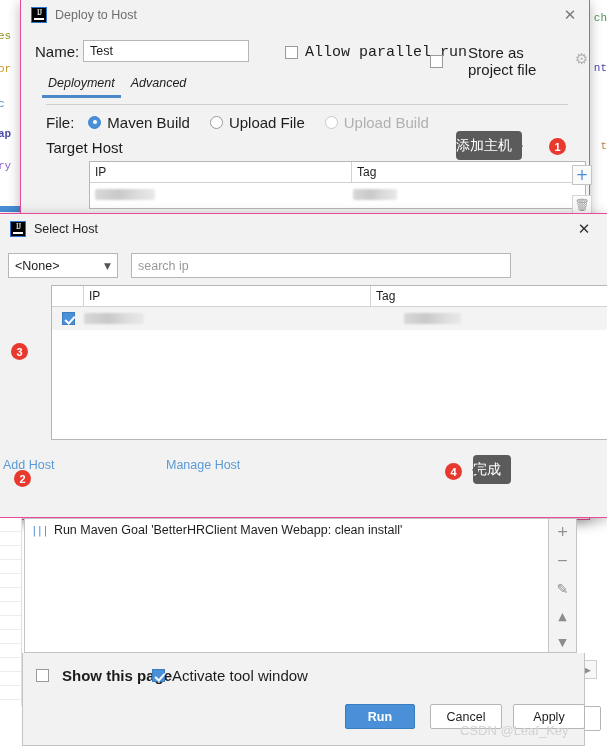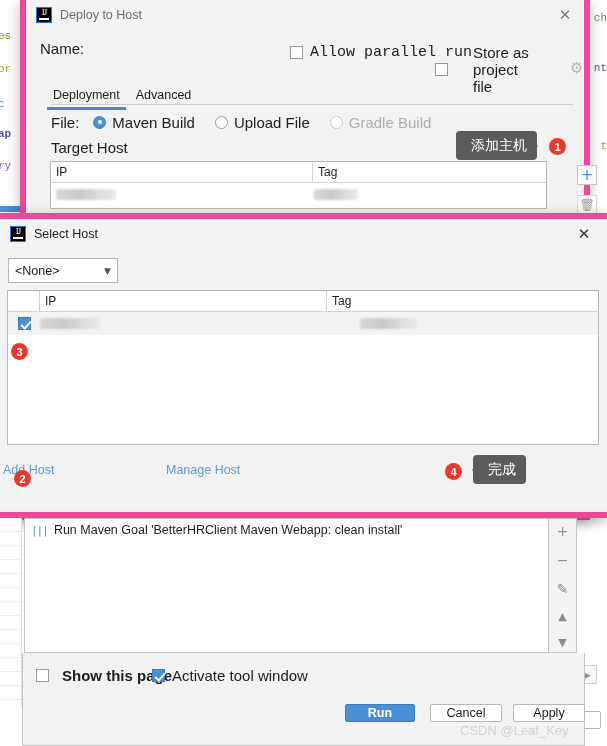--- a/index.html
+++ b/index.html
@@ -24,21 +24,21 @@
     opacity: .85;
     pointer-events: none;
   }
   .bg-left  { left: -2px; }
   .bg-right { right: 0px; }
 
   
   .win {
     position: absolute;
     background: #f2f2f2;
-    border: 6px solid #ec4899;
+    border: 1px solid #ec4899;
     box-shadow: 0 3px 12px rgba(0,0,0,.28);
   }
   .win-title {
     height: 30px;
     display: flex;
     align-items: center;
     padding: 0 8px 0 10px;
     background: #f2f2f2;
     font-size: 12.5px;
   }
@@ -126,21 +126,21 @@
 
   
   .tabs { display:flex; align-items:flex-end; height:26px; }
   .tab { padding:0 2px 4px 2px; margin-right:12px; font-size:12.5px; color:#1d1d1d; position:relative; }
   .tab.active:after {
     content:""; position:absolute; left:-4px; right:-4px; bottom:-4px; height:3px; background:#4a88c7;
   }
   .tab-sep { height:1px; background:#cfcfcf; }
 
   
-  .tbl { background:#fff; border:1px solid #b6b6b6; }
+  .tbl { background:#fff; border:1px solid #b6b6b6;margin-left:44px; }
   .tbl-head { display:flex; height:21px; background:#fff; border-bottom:1px solid #d2d2d2; }
   .tbl-head .th {
     font-size:12px; padding:3px 0 0 5px; color:#1d1d1d;
     border-right:1px solid #d2d2d2;
   }
   .tbl-head .th:last-child { border-right:none; }
   .tbl-row { display:flex; height:22px; align-items:center; }
   .tbl-row.sel { background:#f3f3f3; }
   .redact {
     height:11px;
@@ -154,21 +154,21 @@
     width:20px; height:20px;
     border:1px solid #c4c4c4; background:#fafafa;
     display:flex; align-items:center; justify-content:center;
     color:#4a90d9; font-size:15px;
     font-family:"DejaVu Sans", sans-serif;
   }
   .sidebtn.muted { color:#9a9a9a; border-color:#d6d6d6; font-size:12px; }
 
   
   .btn {
-    height:18px; min-width:70px;
+    height:25px; min-width:70px;
     border:1px solid #b6b6b6; border-radius:2px;
     background:#fff; color:#1d1d1d;
     display:flex; align-items:center; justify-content:center;
     font-size:12.5px;
   }
   .btn.primary {
     background:#4a90d9; border-color:#3a7ec0; color:#fff; font-weight:bold;
     box-shadow: 0 0 0 2px rgba(90,160,220,.45);
   }
   .link { color:#5b9bd5; font-size:12.5px; }
@@ -185,21 +185,21 @@
     background:#e8392f; color:#fff;
     font-size:11px; font-weight:bold;
     display:flex; align-items:center; justify-content:center;
     font-family:"Liberation Sans", sans-serif;
     z-index: 60;
   }
   .callout {
     position:absolute;
     background:#5b5b5b; color:#fff;
     font-size:14px; line-height:1;
-    padding:7px 10px 8px 15px;
+    padding:7px 10px 8px 0;
     border-radius:4px;
     white-space:nowrap;
     font-family:"DejaVu Sans", sans-serif;
     z-index: 59;
   }
   .callout.pt-right:after {
     content:""; position:absolute; right:-7px; top:50%; margin-top:-6px;
     border:6px solid transparent; border-left-color:#5b5b5b;
   }
   .callout.pt-left:after {
@@ -249,47 +249,48 @@
 
     <div class="win-title">
       <span class="ij-logo"></span>
       <span class="t-text">Deploy to Host</span>
       <span class="spacer"></span>
       <span class="close-x">✕</span>
     </div>
 
     <div class="row" style="position:absolute; left:14px; top:40px;">
       <span class="lbl" style="width:48px;">Name:</span>
+      <span class="txtfield" style="width:166px;">Test</span>
     </div>
 
     <div class="row" style="position:absolute; left:264px; top:44px; gap:7px;font-family:Liberation Mono, monospace;">
       <span class="cb"></span>
       <span class="lbl">Allow parallel run</span>
     </div>
 
     <div class="row" style="position:absolute; left:409px; top:44px; gap:25px;">
       <span class="cb"></span>
       <span class="lbl">Store as project file</span>
       <span class="gear" style="margin-left:4px;"></span>
     </div>
 
-    <div class="tabs" style="position:absolute; left:25px; top:80px;">
+    <div class="tabs" style="position:absolute; left:25px; top:68px;font-style:italic;">
       <span class="tab active">Deployment</span>
       <span class="tab">Advanced</span>
     </div>
     <div class="tab-sep" style="position:absolute; left:25px; top:104px; width:522px;"></div>
 
     <div class="row" style="position:absolute; left:25px; top:114px; gap:6px;">
       <span class="lbl" style="margin-right:8px;">File:</span>
       <span class="radio on"></span>
       <span class="lbl" style="margin-right:14px;">Maven Build</span>
       <span class="radio"></span>
       <span class="lbl" style="margin-right:14px;">Upload File</span>
       <span class="radio dis"></span>
-      <span class="lbl dis-text">Gradle Build</span>
+      <span class="lbl dis-text">Upload Build</span>
     </div>
 
     <div class="lbl" style="position:absolute; left:25px; top:139px;">Target Host</div>
 
     <div class="tbl" style="position:absolute; left:24px; top:161px; width:497px; height:48px;">
       <div class="tbl-head">
         <span class="th" style="width:262px;">IP</span>
         <span class="th" style="width:233px;">Tag</span>
       </div>
       <div class="tbl-row">
@@ -308,20 +309,21 @@
       <span class="ij-logo"></span>
       <span class="t-text dark">Select Host</span>
       <span class="spacer"></span>
       <span class="close-x dark" style="margin-right:4px;">✕</span>
     </div>
 
     <div class="txtfield" style="position:absolute; left:8px; top:39px; width:110px; height:25px; justify-content:space-between;">
       <span>&lt;None&gt;</span>
       <span style="color:#555; font-size:9px; font-family:'DejaVu Sans',sans-serif;">▼</span>
     </div>
+    <div class="txtfield ph" style="position:absolute; left:131px; top:39px; width:380px; height:25px;">search ip</div>
 
     <div class="tbl" style="position:absolute; left:7px; top:71px; width:592px; height:155px;">
       <div class="tbl-head">
         <span class="th" style="width:32px;"></span>
         <span class="th" style="width:287px;">IP</span>
         <span class="th" style="width:271px;">Tag</span>
       </div>
       <div class="tbl-row sel" style="height:23px;">
         <span style="width:32px; display:flex; justify-content:center;">
           <span class="cb on"></span>

